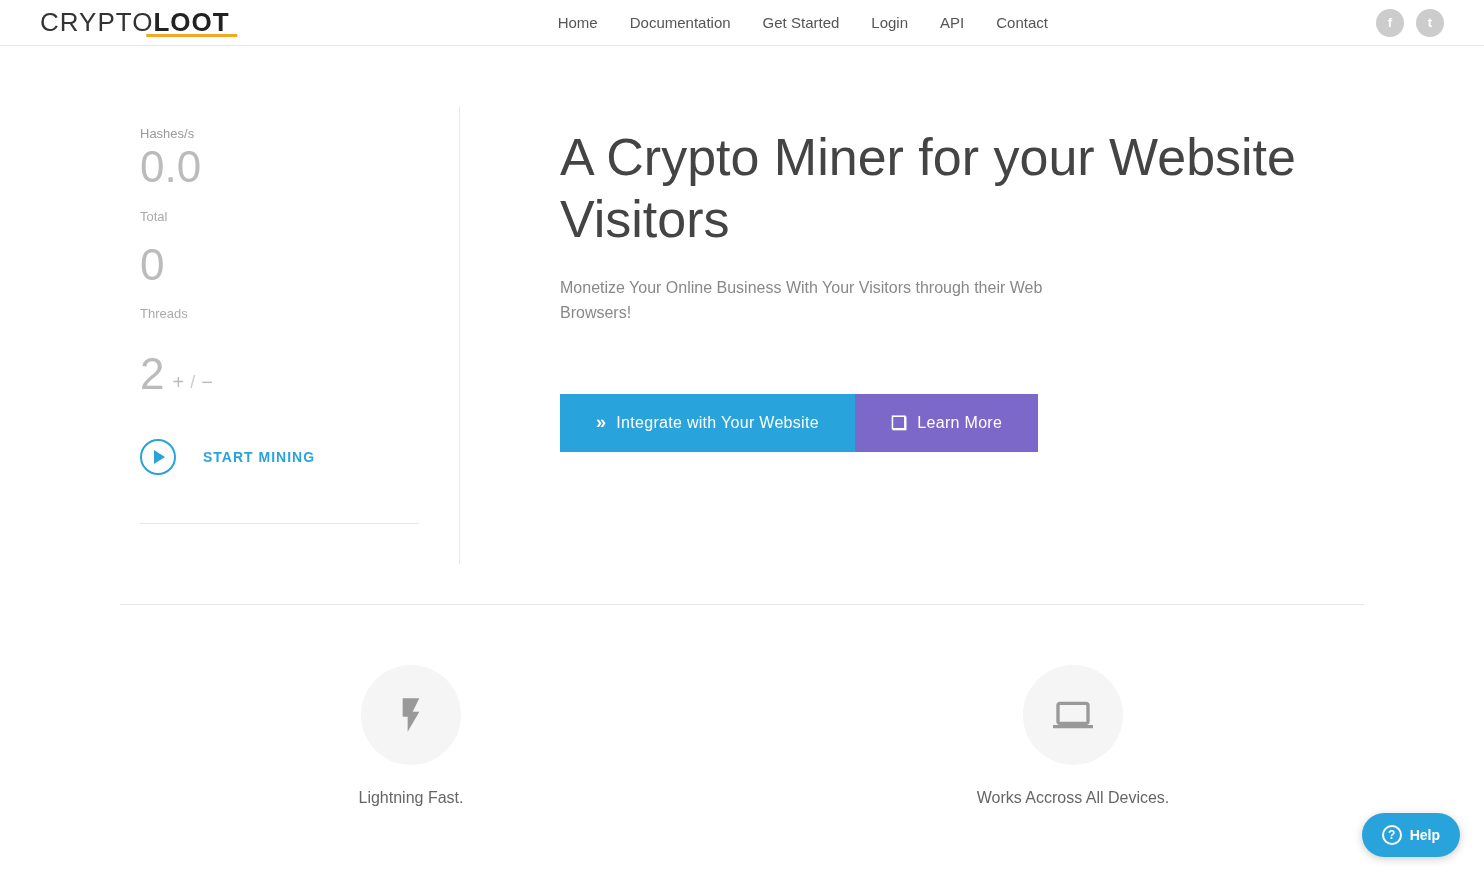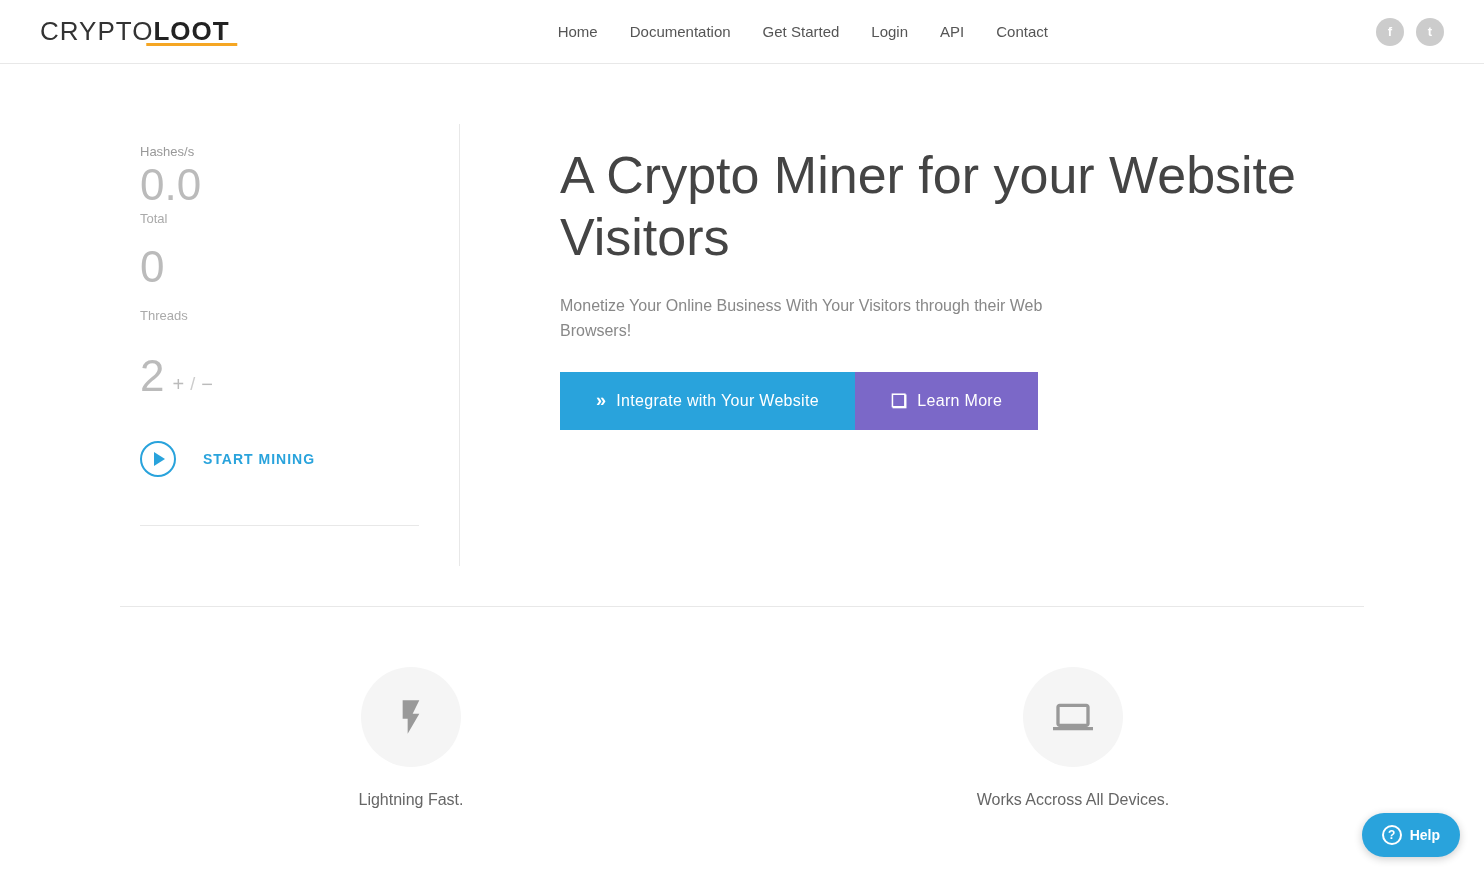--- a/index.html
+++ b/index.html
@@ -4,21 +4,21 @@
   <style>
     * { margin: 0; padding: 0; box-sizing: border-box; }
     body { font-family: 'Helvetica Neue', Arial, sans-serif; background: #fff; color: #333; width: 1484px; min-height: 881px; overflow-x: hidden; }
 
     
     .navbar {
       display: flex;
       align-items: center;
       justify-content: space-between;
       padding: 0 40px;
-      height: 64px;
+      height: 46px;
       border-bottom: 1px solid #e8e8e8;
       background: #fff;
     }
     .logo {
       font-size: 26px;
       font-weight: 700;
       letter-spacing: 1px;
       color: #222;
       text-transform: uppercase;
       display: flex;
@@ -83,21 +83,21 @@
     .miner-label {
       font-size: 13px;
       color: #999;
       margin-bottom: 4px;
     }
     .miner-value {
       font-size: 44px;
       font-weight: 200;
       color: #bbb;
       line-height: 1;
-      margin-bottom: 4px;
+      margin-bottom: 20px;
     }
     .miner-sublabel {
       font-size: 13px;
       color: #aaa;
       margin-bottom: 16px;
     }
     .threads-row {
       display: flex;
       align-items: baseline;
       gap: 8px;
@@ -171,21 +171,21 @@
       font-size: 52px;
       font-weight: 300;
       color: #444;
       line-height: 1.2;
       margin-bottom: 24px;
     }
     .hero-subtitle {
       font-size: 16px;
       color: #888;
       line-height: 1.6;
-      margin-bottom: 28px;
+      margin-bottom: 68px;
       max-width: 520px;
     }
     .hero-buttons {
       display: flex;
       gap: 0;
     }
     .btn-integrate {
       background: #29a3dc;
       color: #fff;
       border: none;

